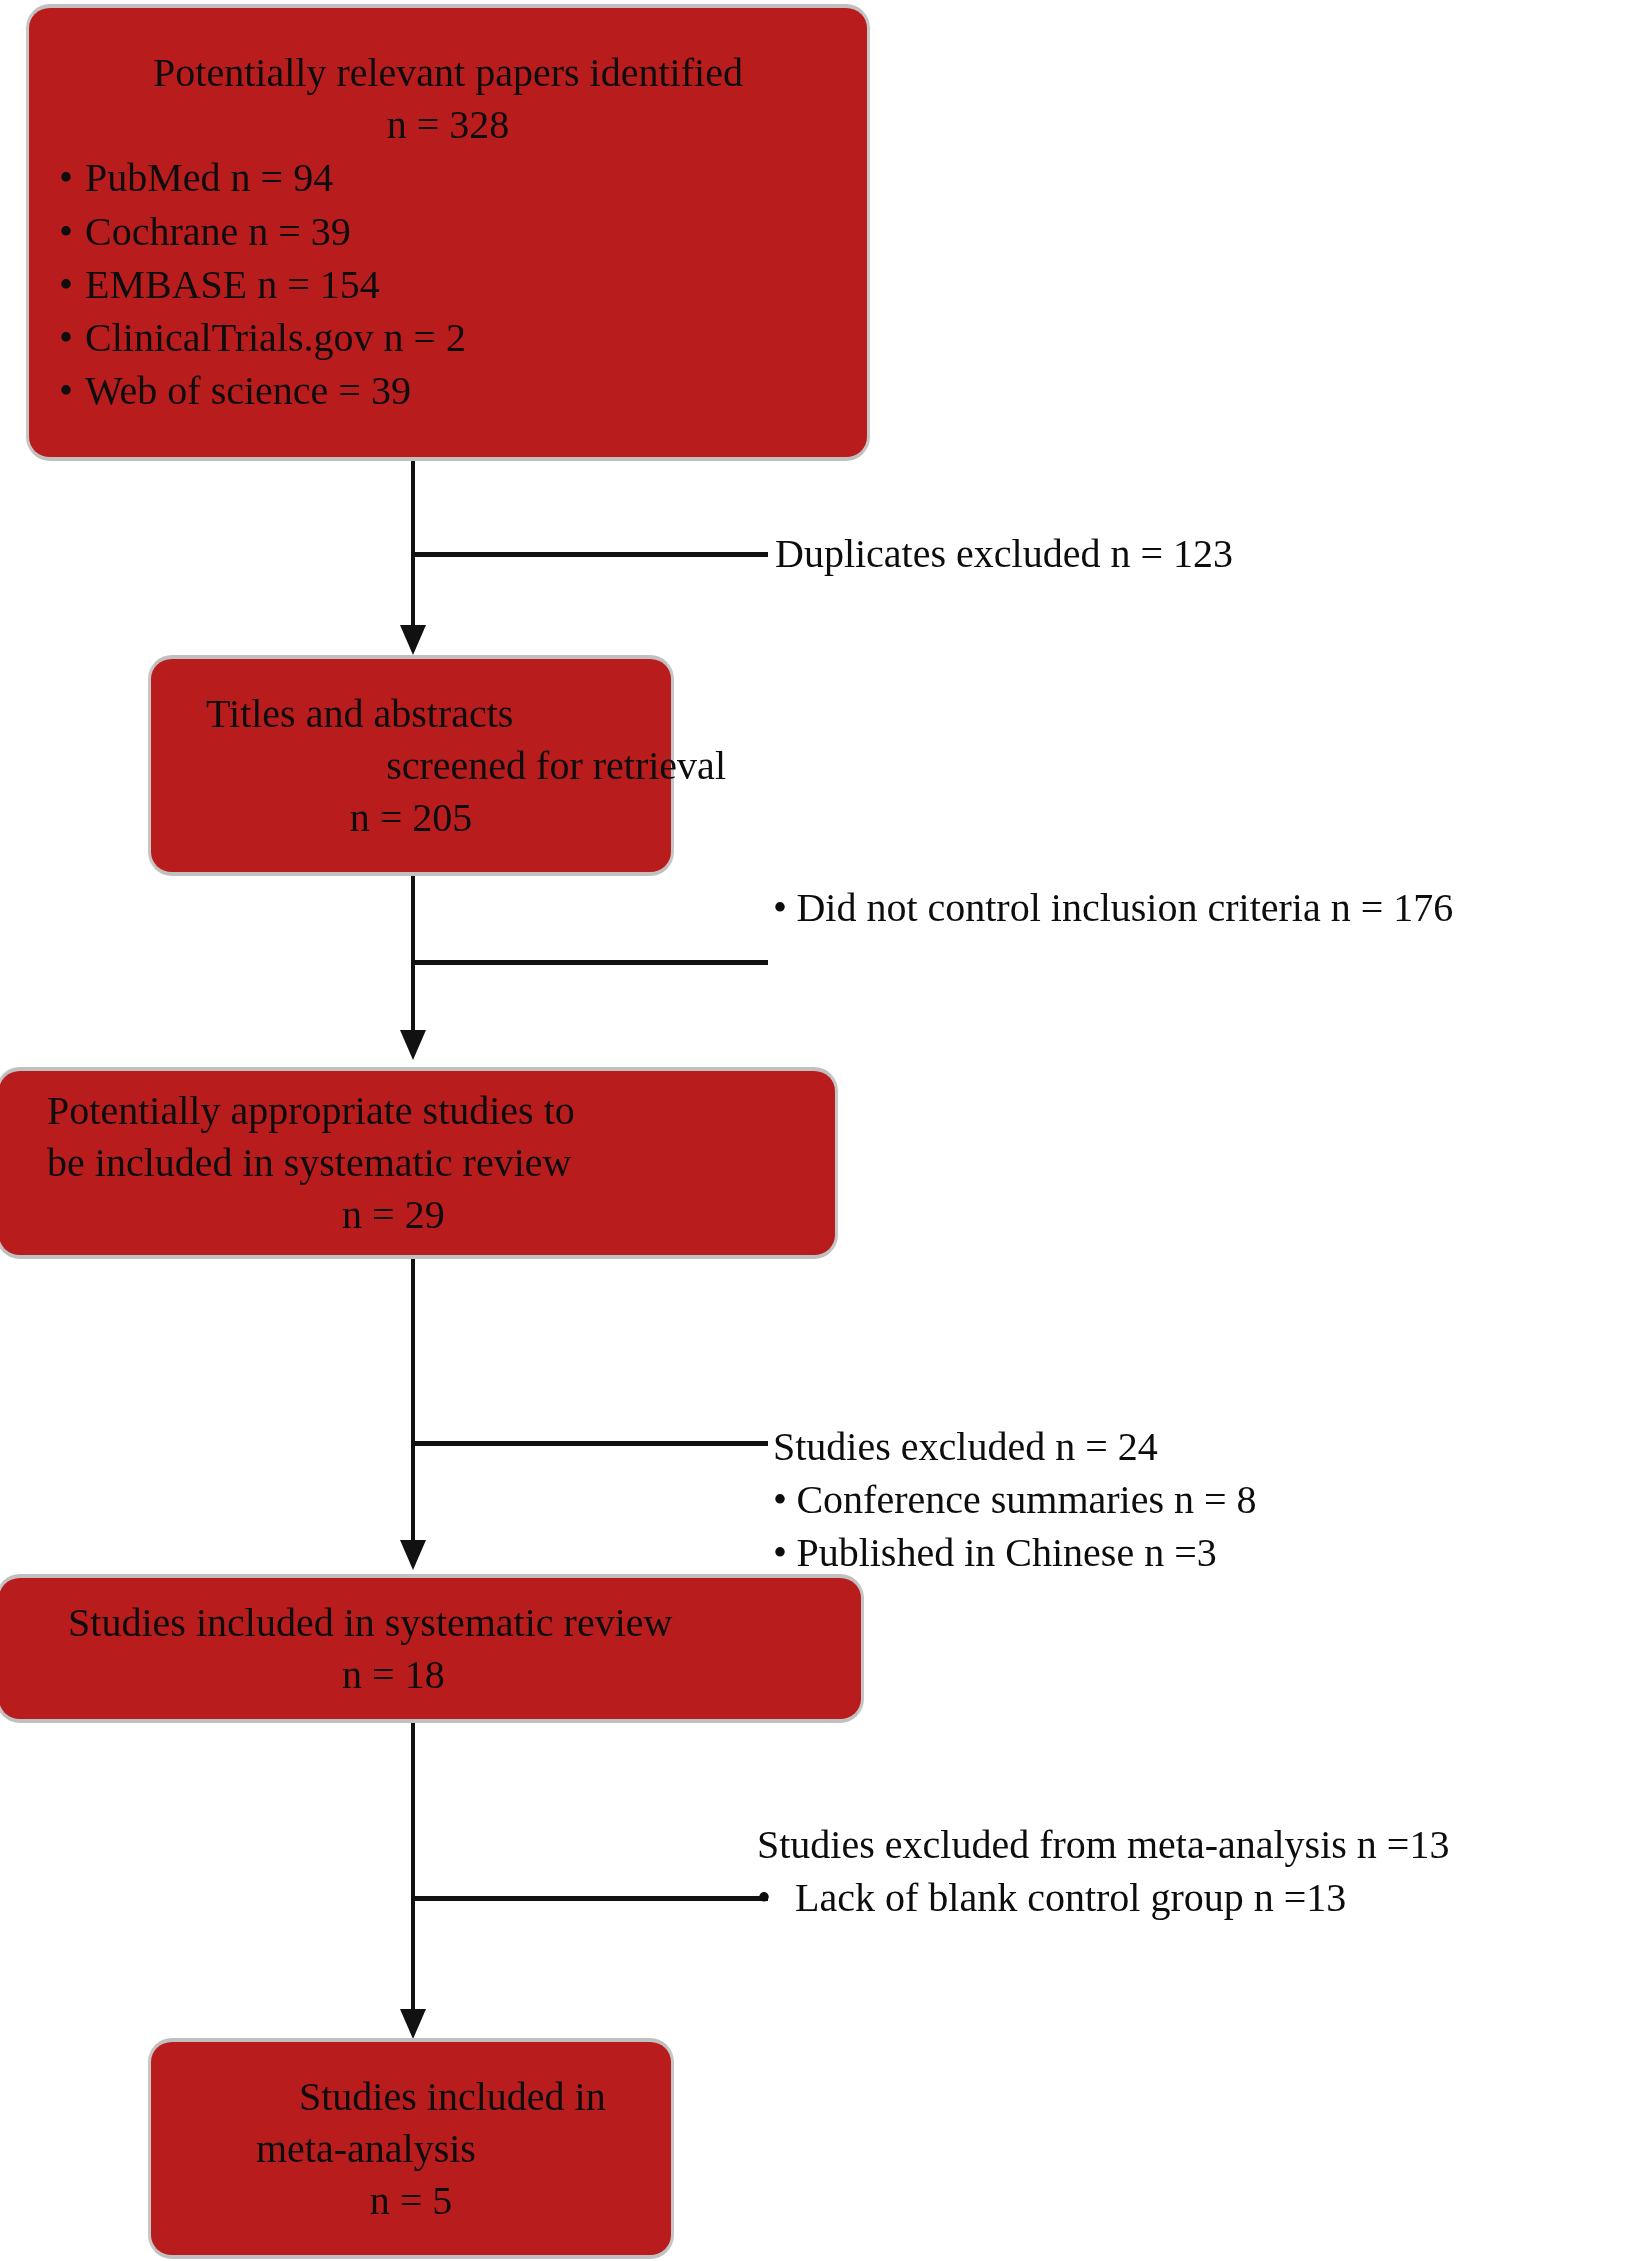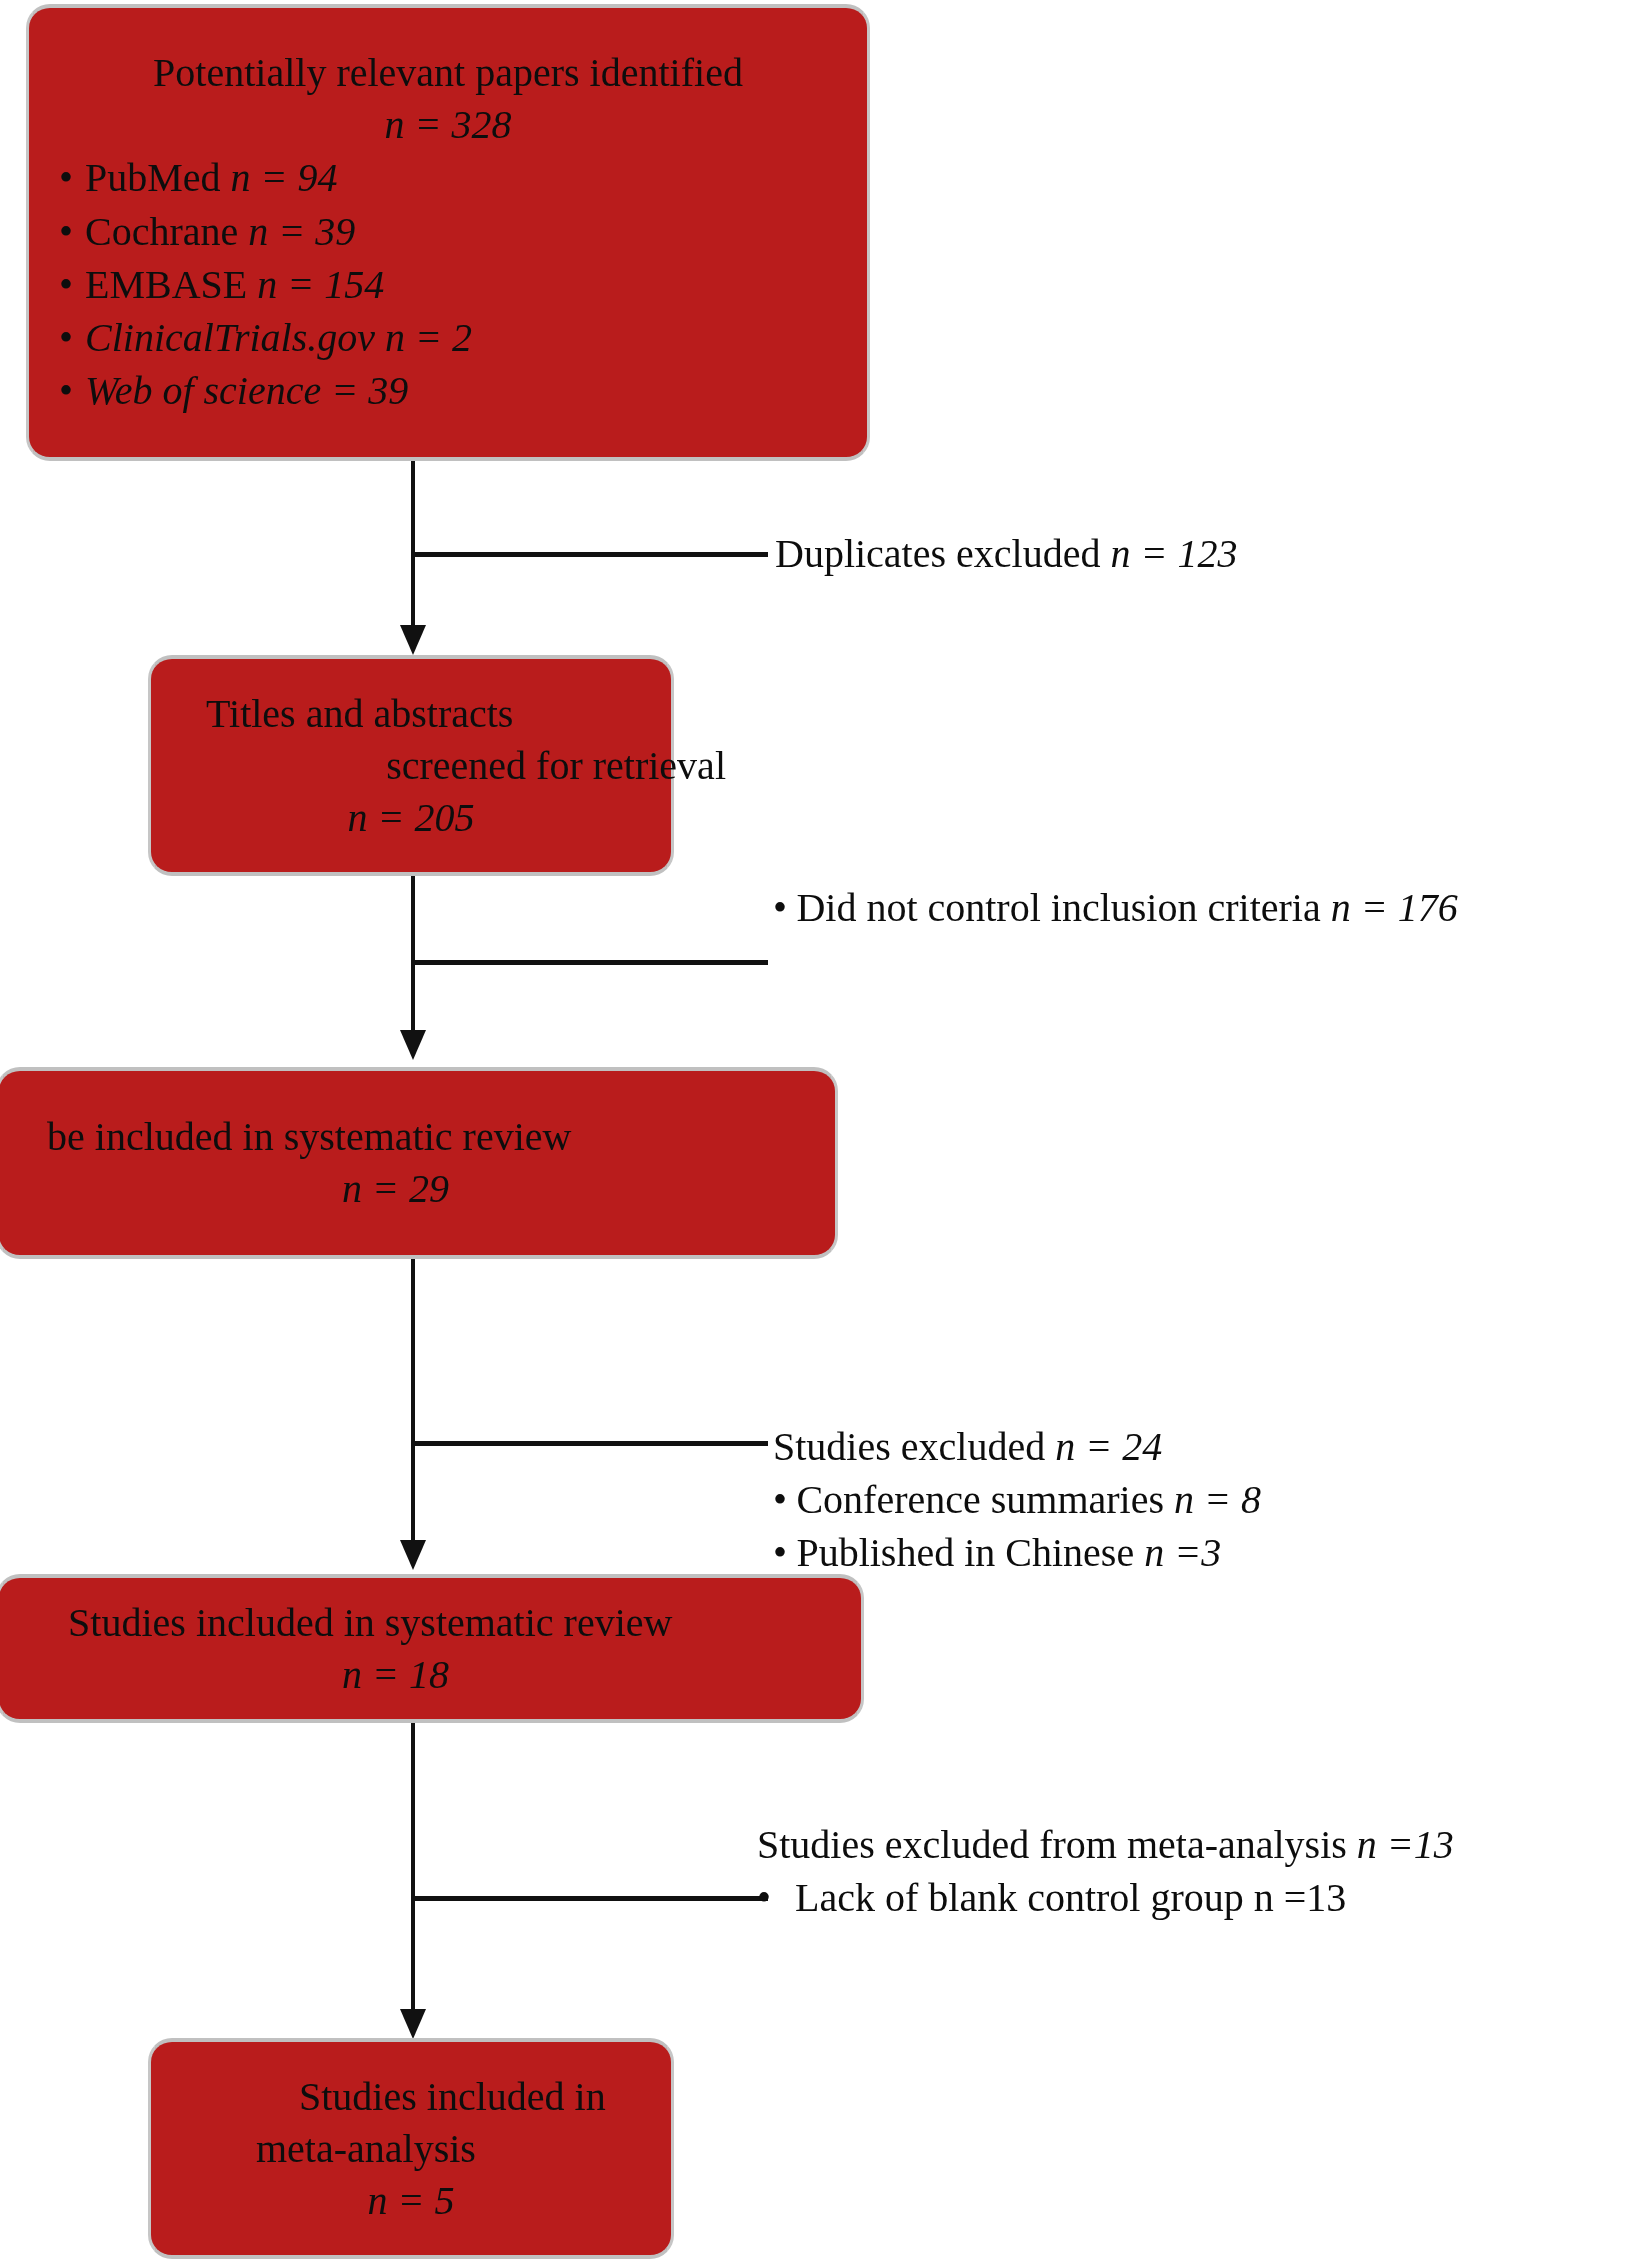--- a/index.html
+++ b/index.html
@@ -32,21 +32,21 @@
     border-radius: 24px;
   }
   .flowbox .ln {
     display: block;
     width: 100%;
     line-height: 1.30;
     font-size: 40px;
     white-space: nowrap;
   }
   .ctr { text-align: center; }
-  .it  { font-style: italic; }
+  .it  { }
 
   
   .blist {
     width: 100%;
     padding-left: 30px;
     box-sizing: border-box;
   }
   .blist .bitem {
     display: block;
     font-size: 40px;
@@ -131,20 +131,21 @@
 
   <div class="vline" style="left:411px; top:876px; height:162px;"></div>
   <div class="arrowhead" style="left:400px; top:1030px;"></div>
   <div class="hline" style="left:411px; top:960px; width:357px;"></div>
 
   <div class="sidelabel" style="left:773px; top:881px;">
     <span class="sline"><span class="sbul">•</span><span>Did not control inclusion criteria </span><span class="it">n = 176</span></span>
   </div>
 
   <div class="flowbox" style="left:-3.9px; top:1067px; width:842px; height:192px;">
+    <span class="ln" style="text-align:left; padding-left:48px;">Potentially appropriate studies to</span>
     <span class="ln" style="text-align:left; padding-left:48px;">be included in systematic review</span>
     <span class="ln it" style="text-align:left; padding-left:343px;">n = 29</span>
   </div>
 
   <div class="vline" style="left:411px; top:1259px; height:288px;"></div>
   <div class="arrowhead" style="left:400px; top:1540px;"></div>
   <div class="hline" style="left:411px; top:1441px; width:357px;"></div>
 
   <div class="sidelabel" style="left:773px; top:1420px;">
     <span class="sline"><span>Studies excluded </span><span class="it">n = 24</span></span>

